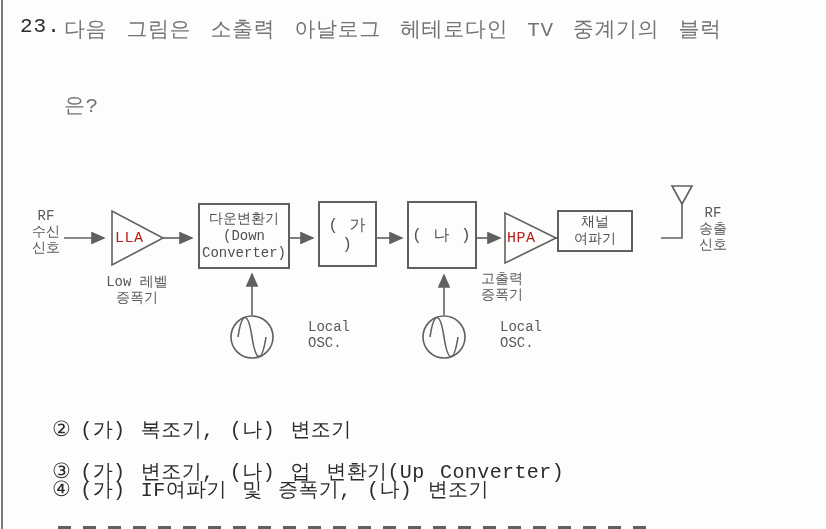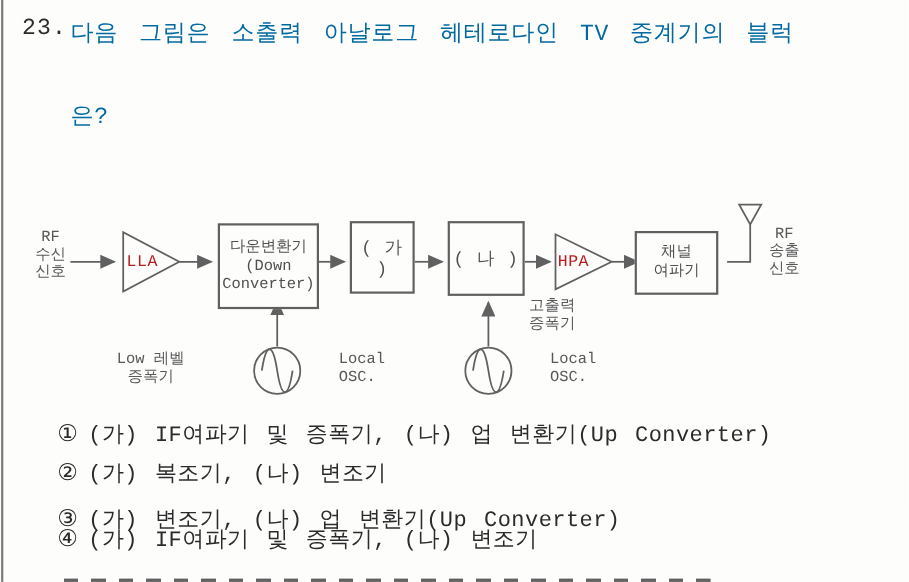--- a/index.html
+++ b/index.html
@@ -6,21 +6,21 @@
   .page {
     position:relative; width:826px; height:529px; overflow:hidden;
     background:#fdfdfc; color:#2b2b2b;
     font-family:Liberation Mono, monospace;
     padding-left:25px;
   }
   .left-border { position:absolute; left:1px; top:0; width:2px; height:529px; background:#7a7a7a; }
 
   
   .q-number { position:absolute; left:20px; top:15px; font-size:21px; letter-spacing:1px; }
-  .qline { position:absolute; left:64px; font-size:21px; letter-spacing:0.6px; word-spacing:6px; white-space:nowrap; color:#0369a1; }
+  .qline { position:absolute; left:64px; font-size:21px; letter-spacing:0.6px; word-spacing:6px; white-space:nowrap; color:#737373; }
   .qline1 { top:15px; } .qline2 { top:53px; } .qline3 { top:91px; }
 
   
   .diagram { position:absolute; left:0; top:0; width:826px; height:529px; }
   svg.wires { position:absolute; left:0; top:0; }
   .dg-box {
     position:absolute; border:2px solid #606060; background:#fdfdfc;
     display:flex; flex-direction:column; align-items:center; justify-content:center;
     text-align:center; color:#4f4f4f; box-sizing:border-box;
   }
@@ -91,65 +91,62 @@
       </g>
     </svg>
 
     <div class="dg-label" style="left:24px; top:208px; width:44px;">
       <div>RF</div>
       <div>수신</div>
       <div>신호</div>
     </div>
 
     <div class="amp-name" style="left:115px; top:230px;">LLA</div>
-    <div class="dg-label" style="left:99px; top:274px; width:76px;margin-top:45px;">
+    <div class="dg-label" style="left:99px; top:274px; width:76px;">
       <div>Low 레벨</div>
       <div>증폭기</div>
     </div>
 
-    <div class="dg-box" style="left:198px; top:203px; width:92px; height:78px;">
+    <div class="dg-box" style="left:198px; top:203px; width:92px; height:66px;">
       <div class="bl">다운변환기</div>
       <div class="bl">(Down</div>
       <div class="bl">Converter)</div>
     </div>
 
     <div class="dg-box blank-box" style="left:318px; top:201px; width:59px; height:66px;">( 가 )</div>
 
     <div class="dg-box blank-box" style="left:407px; top:201px; width:70px; height:68px;">( 나 )</div>
 
     <div class="amp-name" style="left:507px; top:230px;">HPA</div>
     <div class="dg-label" style="left:478px; top:271px; width:48px;">
       <div>고출력</div>
       <div>증폭기</div>
     </div>
 
-    <div class="dg-box" style="left:577px; top:210px; width:76px; height:58px;">
+    <div class="dg-box" style="left:557px; top:210px; width:76px; height:42px;">
       <div class="bl">채널</div>
       <div class="bl">여파기</div>
     </div>
 
     <div class="dg-label" style="left:690px; top:205px; width:46px;">
       <div>RF</div>
       <div>송출</div>
       <div>신호</div>
     </div>
 
     <div class="osc-label" style="left:276px; top:319px;">
       <div>Local</div>
       <div>OSC.</div>
     </div>
     <div class="osc-label" style="left:468px; top:319px;">
       <div>Local</div>
       <div>OSC.</div>
     </div>
   </div>
 
-  <div class="choice" style="top:381px;">
-    <span class="num">①</span><span>(가) IF여파기 및 증폭기, (나) 업 변환기(Up Converter)</span>
-  </div>
   <div class="choice" style="top:458px;">
     <span class="num">③</span><span>(가) 변조기, (나) 업 변환기(Up Converter)</span>
   </div>
   <div class="choice" style="top:416px;">
     <span class="num">②</span><span>(가) 복조기, (나) 변조기</span>
   </div>
   <div class="choice" style="top:476px;">
     <span class="num">④</span><span>(가) IF여파기 및 증폭기, (나) 변조기</span>
   </div>
 

